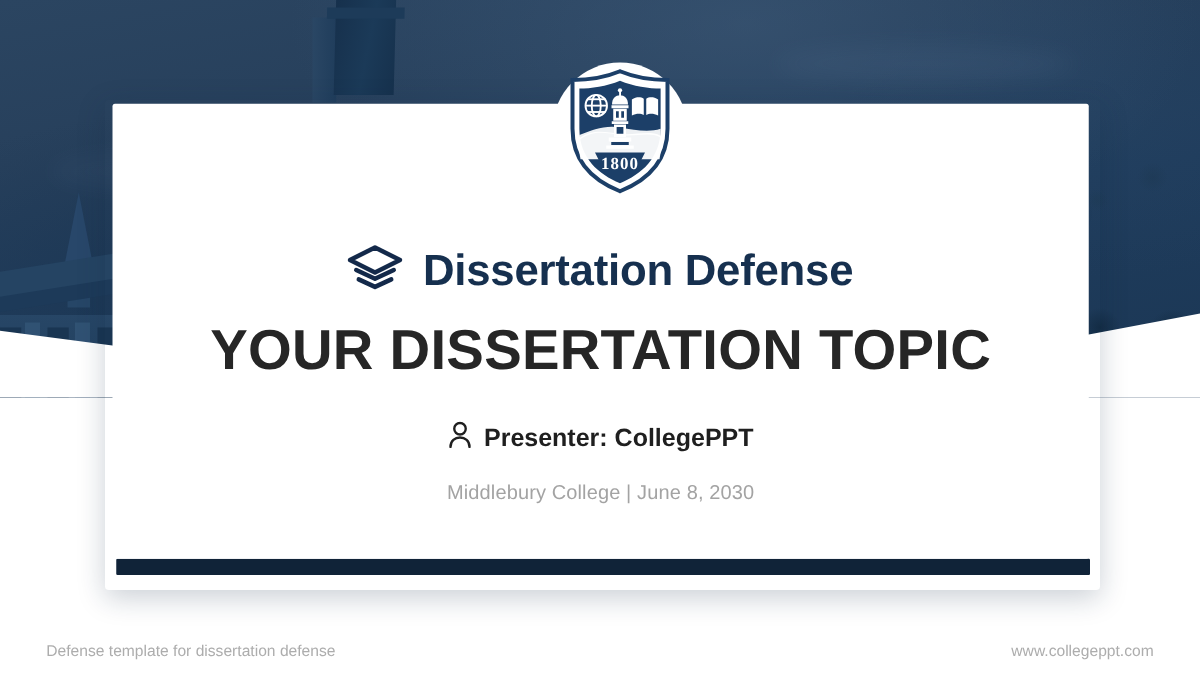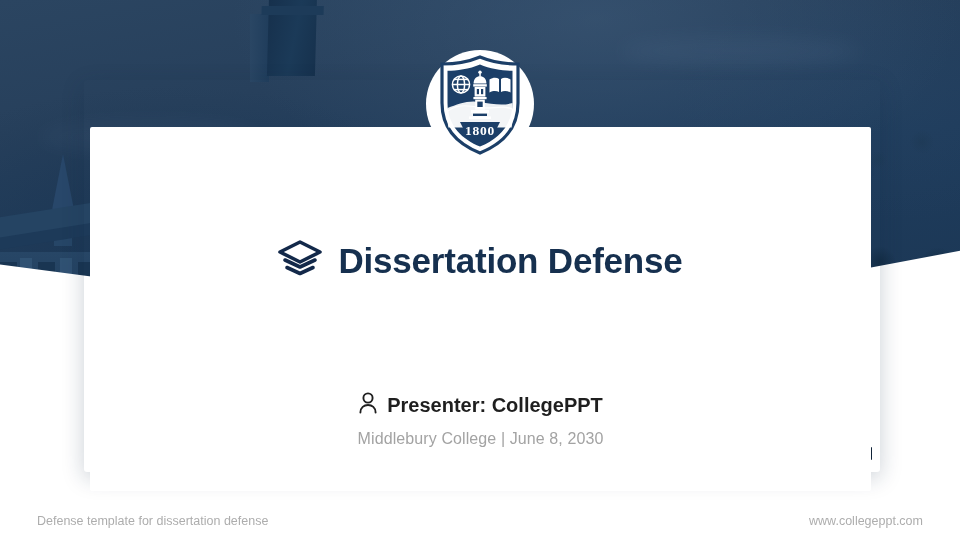--- a/index.html
+++ b/index.html
@@ -219,27 +219,26 @@
     background: transparent;
   }
   .card {
     position: absolute;
     left: 90px;
     top: 83px;
     width: 781px;
     height: 364px;
     background: #ffffff;
     border-radius: 2px;
-    margin-top: 44px;
   }
 
   
   .crest {
     position: absolute;
-    left: 420px;
+    left: 436px;
     top: 48px;
     width: 120px;
     height: 112px;
   }
 
   
   .eyebrow-row {
     position: absolute;
     left: 0;
     top: 113px;          
@@ -269,21 +268,21 @@
     font-weight: bold;
     color: #262626;
     letter-spacing: 0.2px;
     line-height: 1.08;
     white-space: nowrap;
   }
 
   .people-row {
     position: absolute;
     left: 0;
-    top: 265px;          
+    top: 254px;          
     width: 781px;
     display: flex;
     align-items: center;
     justify-content: center;
     gap: 30px;
   }
   .person-item {
     display: flex;
     align-items: center;
     gap: 9px;
@@ -375,20 +374,21 @@
       <span class="cap-icon">
         <svg width="44" height="36" viewBox="0 0 44 36" aria-hidden="true">
           <path d="M22 2 L42 12 L22 22 L2 12 Z" fill="none" stroke="#13294a" stroke-width="3.6" stroke-linejoin="round"></path>
           <path d="M7 20 L22 27 L37 20" fill="none" stroke="#13294a" stroke-width="3.6" stroke-linecap="round" stroke-linejoin="round"></path>
           <path d="M9 27.5 L22 33.5 L35 27.5" fill="none" stroke="#13294a" stroke-width="3.6" stroke-linecap="round" stroke-linejoin="round"></path>
         </svg>
       </span>
       <span class="eyebrow-text">Dissertation Defense</span>
     </div>
 
+    <div class="main-title">YOUR DISSERTATION TOPIC</div>
 
     <div class="people-row">
 
       <div class="person-item">
         <span>
           <svg width="20" height="22" viewBox="0 0 20 22" aria-hidden="true">
             <circle cx="10" cy="6" r="4.6" fill="none" stroke="#1f1f1f" stroke-width="1.9"></circle>
             <path d="M2.4 20.5 C2.4 15.6 6 13 10 13 C14 13 17.6 15.6 17.6 20.5" fill="none" stroke="#1f1f1f" stroke-width="1.9" stroke-linecap="round"></path>
           </svg>
         </span>

